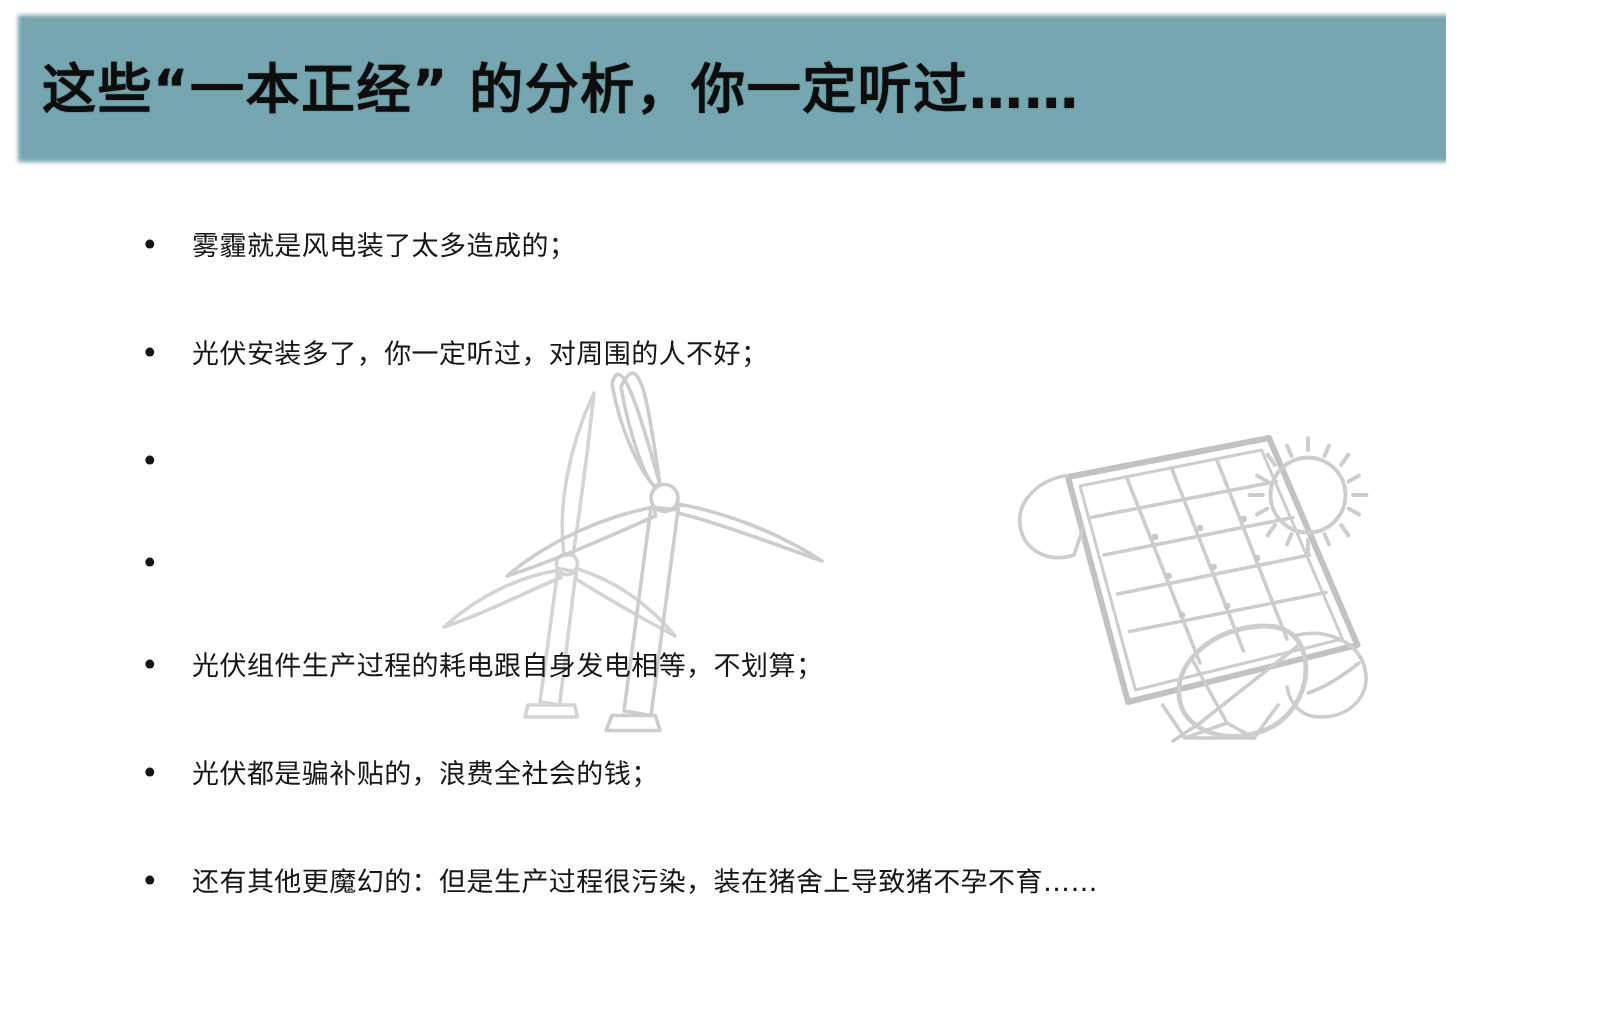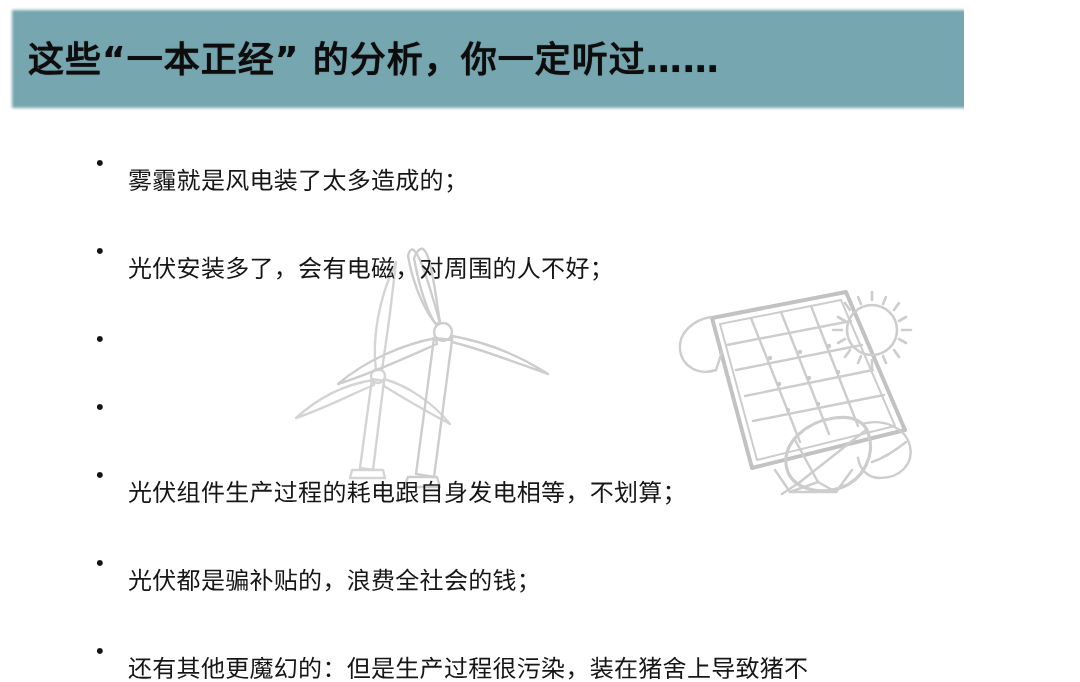--- a/index.html
+++ b/index.html
@@ -82,27 +82,26 @@
   .bullet-dot {
     flex: 0 0 auto;
     width: 32px;
     font-size: 22px;
     line-height: 34px;
     color: #161616;
     text-align: left;
   }
   .bullet-text {
     flex: 1 1 auto;
-    font-size: 24px;
+    font-size: 18px;
     line-height: 38px;
     color: #161616;
     max-width: 700px;
     font-family: "DejaVu Sans", "Liberation Sans", sans-serif;
     letter-spacing: 0.3px;
-    margin-top: 16px;
   }
   .bullet-row.multiline .bullet-text { max-width: 704px; }
 </style>
 </head>
 <body>
 
 <div id="slide">
 
   <div id="title-banner"></div>
   <div id="title-banner-inner"></div>
@@ -207,21 +206,21 @@
 
   <div id="bullet-list">
 
     <div class="bullet-row">
       <span class="bullet-dot">•</span>
       <span class="bullet-text">雾霾就是风电装了太多造成的；</span>
     </div>
 
     <div class="bullet-row">
       <span class="bullet-dot">•</span>
-      <span class="bullet-text">光伏安装多了，会有电磁，对周围的人不好；</span>
+      <span class="bullet-text">光伏安装多了，你一定听过，对周围的人不好；</span>
     </div>
 
     <div class="bullet-row">
       <span class="bullet-dot">•</span>
     </div>
 
     <div class="bullet-row">
       <span class="bullet-dot">•</span>
     </div>
 

